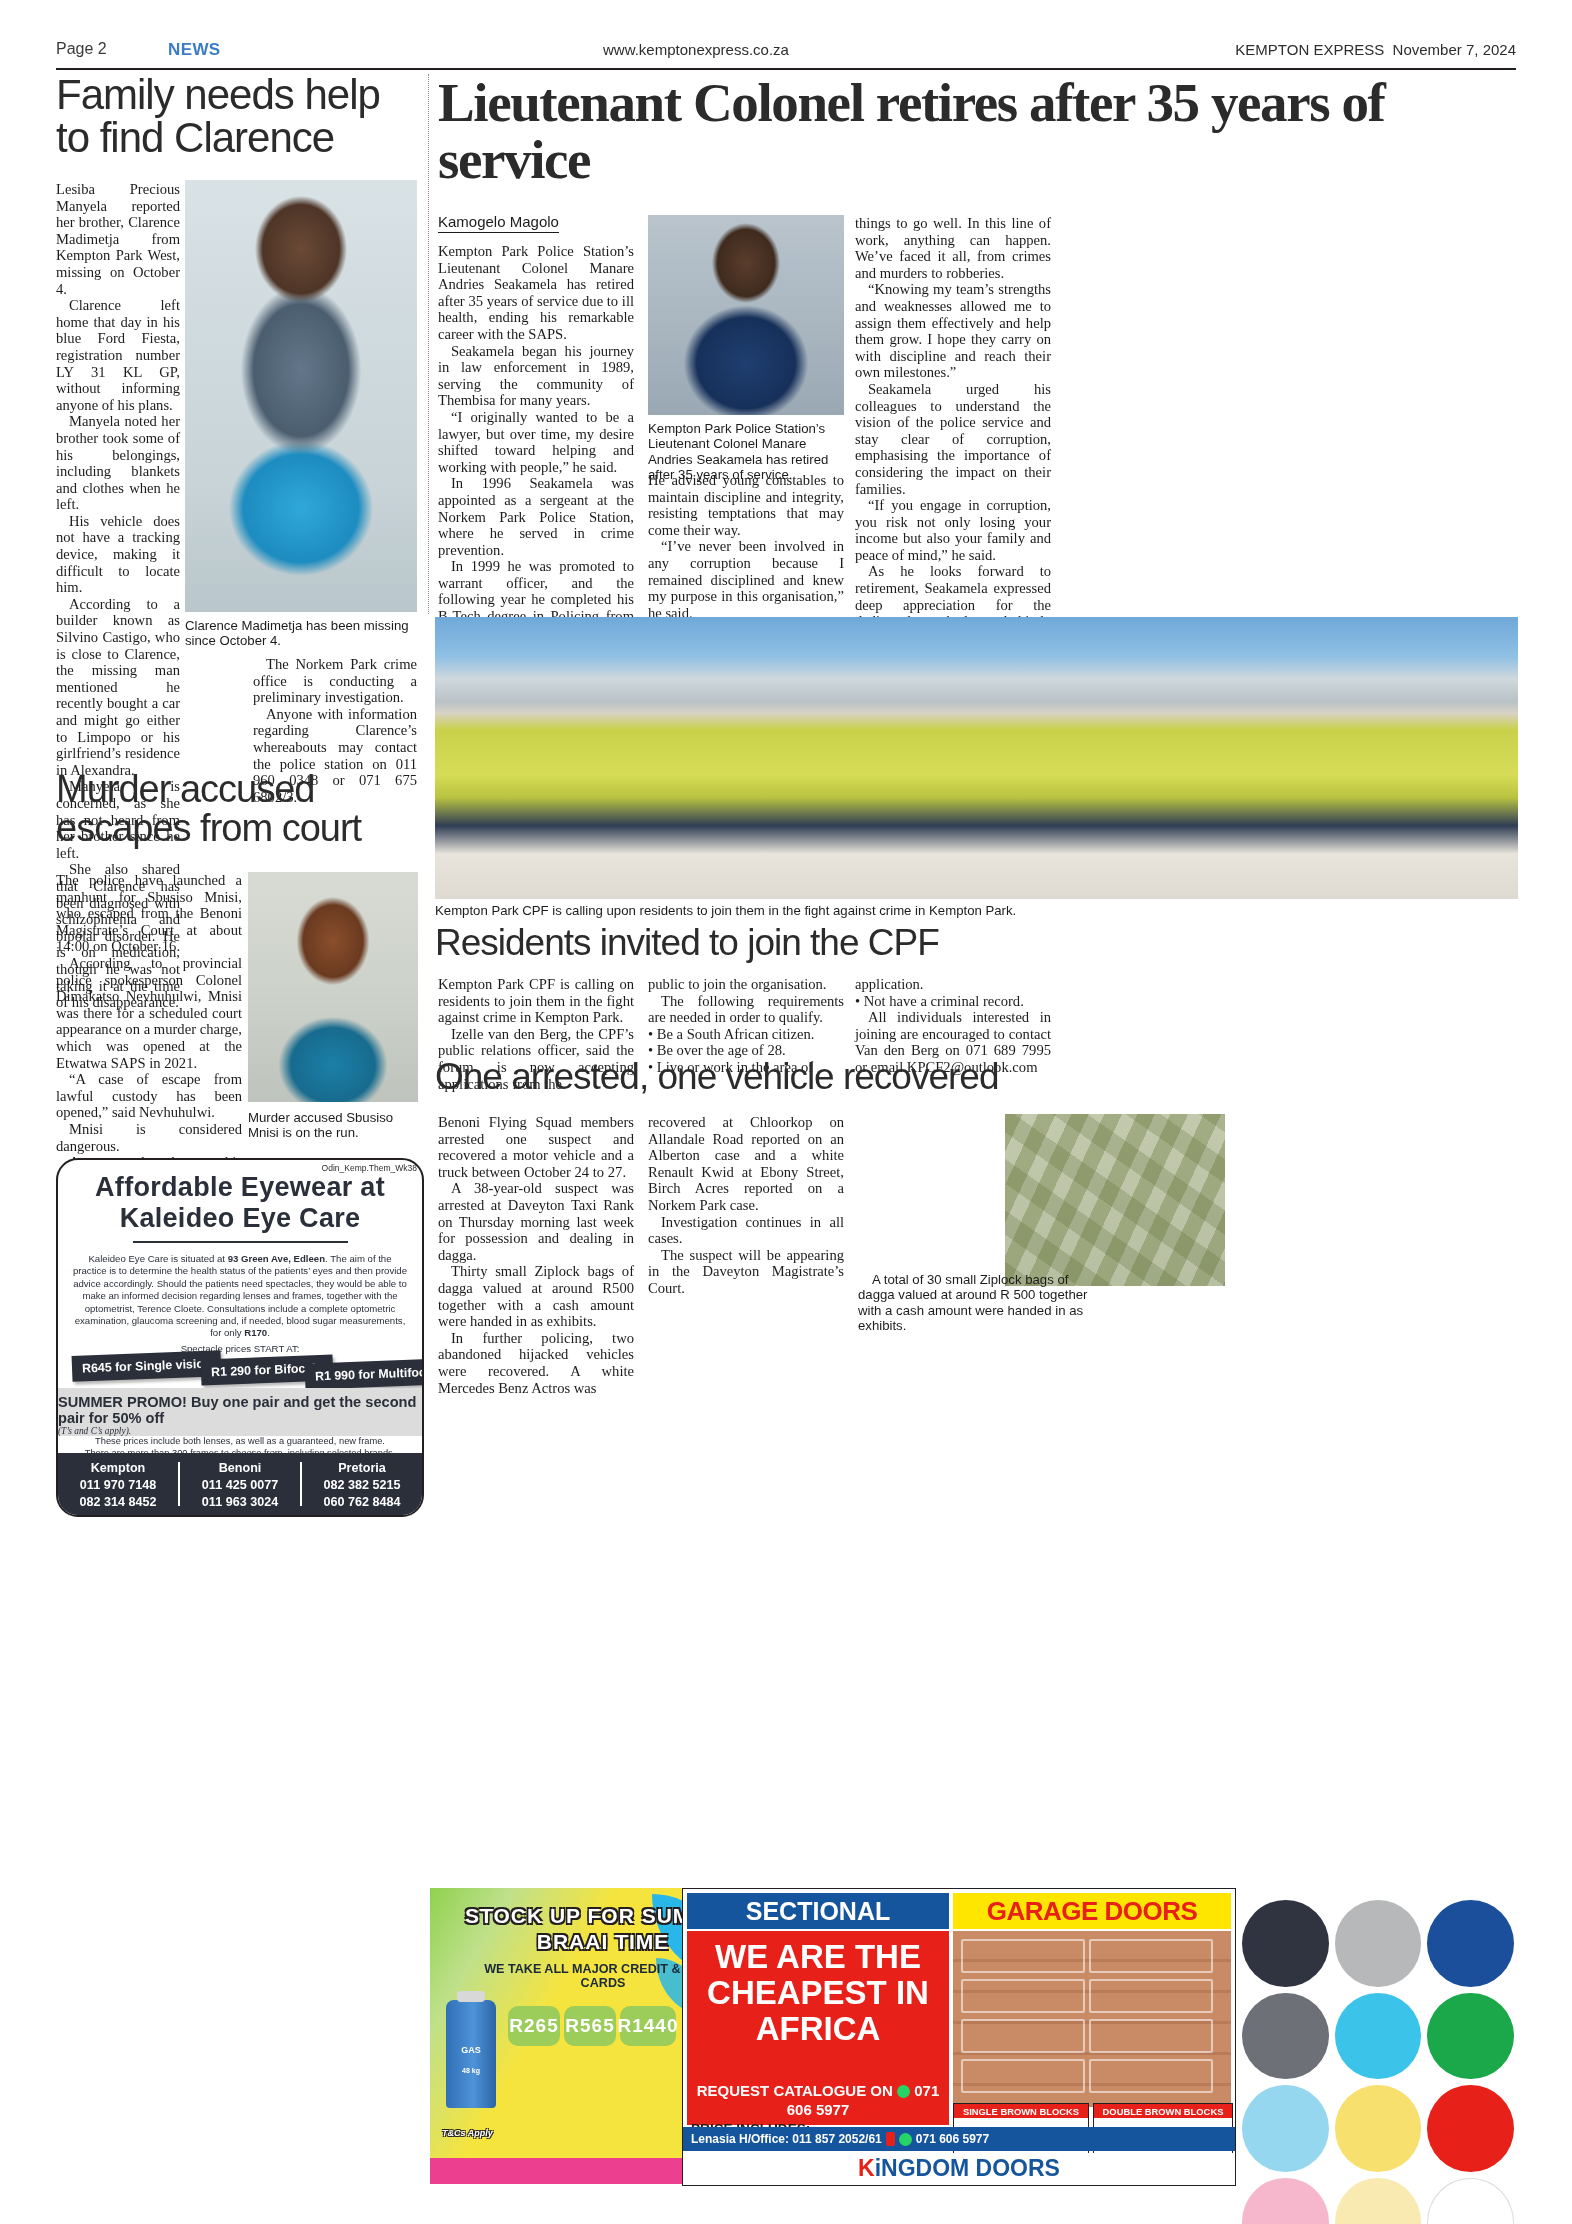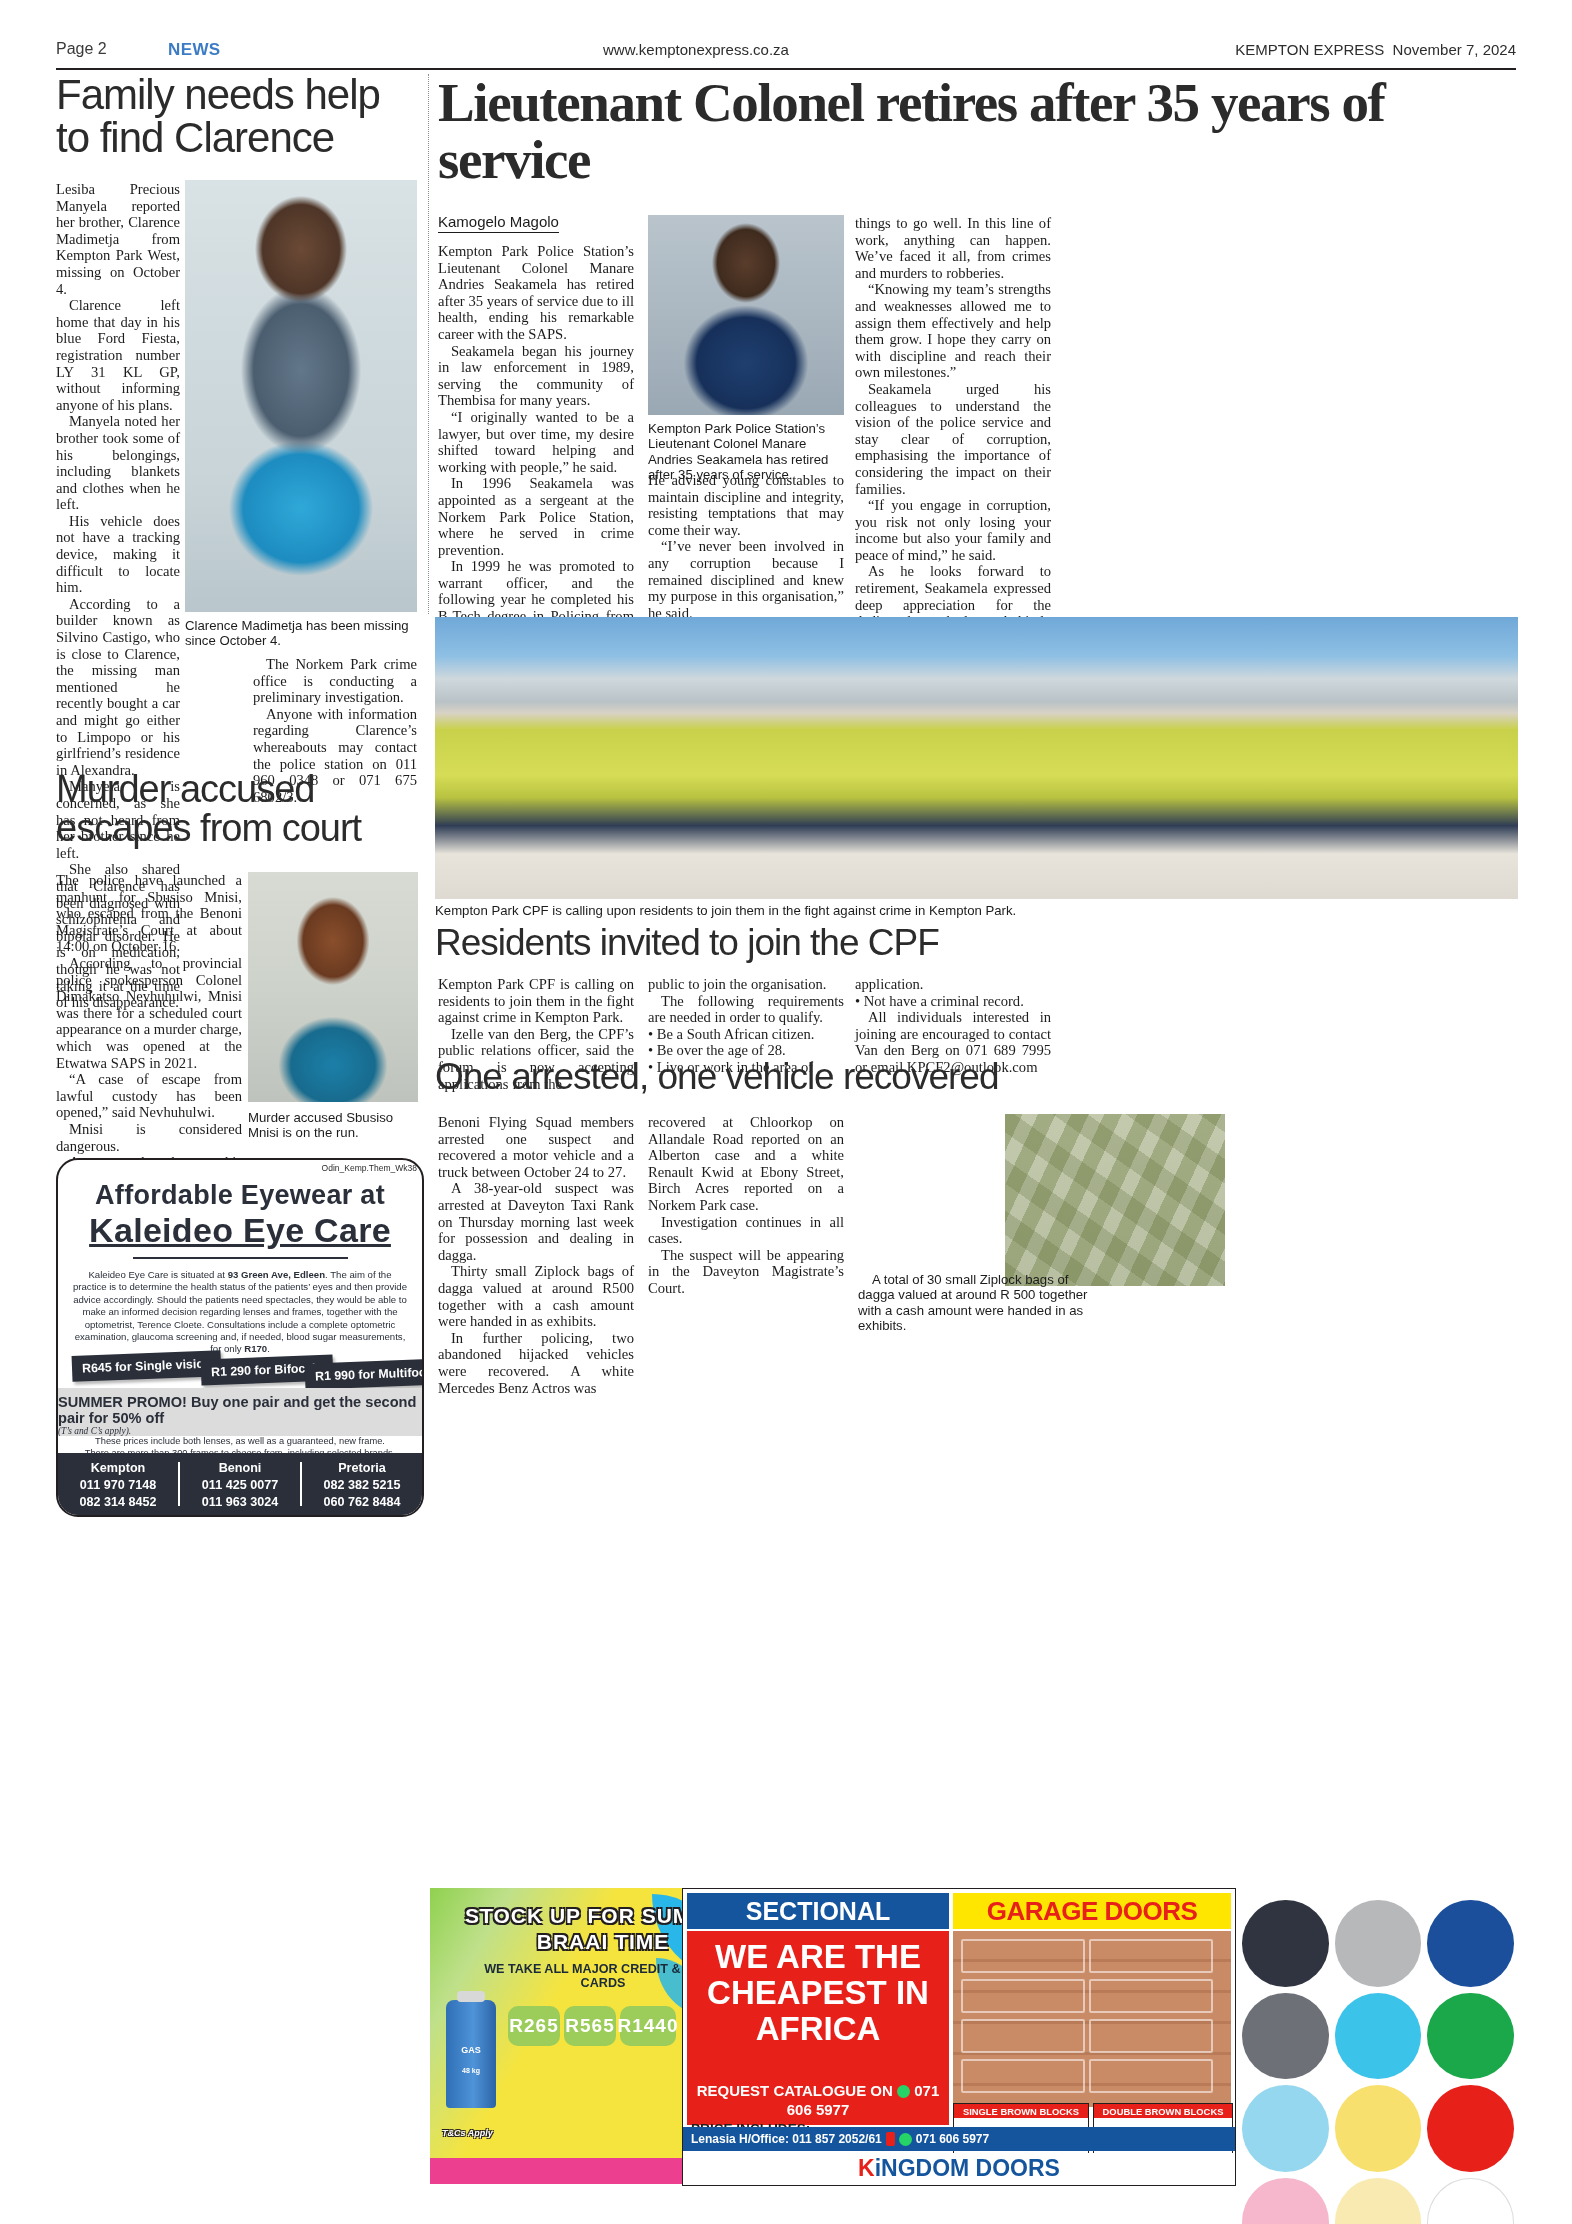--- a/index.html
+++ b/index.html
@@ -44,21 +44,21 @@
   .ph-dagga{background:
      repeating-linear-gradient(115deg, rgba(120,135,70,.55) 0 16px, rgba(160,170,110,.35) 16px 30px),
      repeating-linear-gradient(35deg, rgba(90,105,55,.35) 0 20px, rgba(190,195,170,.25) 20px 42px),
      linear-gradient(180deg,#dfe2dc 0%,#d2d7cf 50%,#c6ccc4 100%);}
 
   
   .ad-box{position:absolute;background:#fff;border:2px solid #231f20;overflow:hidden;}
   .eye-code{position:absolute;right:5px;top:3px;font-family:"Liberation Sans",sans-serif;font-size:8.5px;color:#2b2b2b;}
   .eye-h1,.eye-h2{font-family:"Liberation Sans",sans-serif;font-weight:bold;color:#2a2f3a;text-align:center;letter-spacing:.3px;}
   .eye-h1{font-size:27px;}
-  .eye-h2{font-size:34px;text-decoration:underline;}
+  .eye-h2{font-size:27px;}
   .eye-divider{height:2px;background:#2a2f3a;margin:7px auto 0;width:215px;}
   .eye-body{font-family:"Liberation Sans",sans-serif;font-size:9.6px;line-height:12.4px;color:#2a2f3a;text-align:center;}
   .eye-body b{font-weight:bold;text-align:right;}
   .eye-start{font-family:"Liberation Sans",sans-serif;font-size:9.6px;color:#2a2f3a;text-align:center;margin-top:3px;}
   .tag{position:absolute;background:#2a2f3a;color:#fff;font-family:"Liberation Sans",sans-serif;font-weight:bold;font-size:12.4px;padding:6px 10px;white-space:nowrap;box-shadow:2px 3px 3px rgba(0,0,0,.28);}
   .promo-band{position:absolute;left:0;right:0;background:#dcdcdc;text-align:left;}
   .promo-t{font-family:"Liberation Sans",sans-serif;font-weight:bold;font-size:14.6px;color:#2a2f3a;}
   .promo-s{font-family:"Liberation Serif",serif;font-style:italic;font-size:9.4px;color:#2a2f3a;}
   .eye-fine{font-family:"Liberation Sans",sans-serif;font-size:9.3px;line-height:11.6px;color:#2a2f3a;text-align:center;}
   .eye-foot{position:absolute;left:0;right:0;background:#2a2f3a;color:#fff;display:flex;}
@@ -224,21 +224,21 @@
     <p class="first">recovered at Chloorkop on Allandale Road reported on an Alberton case and a white Renault Kwid at Ebony Street, Birch Acres reported on a Norkem Park case.</p>
     <p>Investigation continues in all cases.</p>
     <p>The suspect will be appearing in the Daveyton Magistrate’s Court.</p>
   </div>
 
   <div class="photo ph-dagga" style="left:1005px;top:1114px;width:220px;height:172px;"></div>
   <div class="caption" style="position:absolute;left:858px;top:1272px;width:230px;text-indent:14px;">A total of 30 small Ziplock bags of dagga valued at around R 500 together with a cash amount were handed in as exhibits.</div>
 
   <div class="ad-box" style="left:56px;top:1158px;width:364px;height:355px;border-radius:22px;">
     <div class="eye-code">Odin_Kemp.Them_Wk38</div>
-    <div class="eye-h1" style="margin-top:20px;">Affordable Eyewear at</div>
+    <div class="eye-h1" style="margin-top:12px;">Affordable Eyewear at</div>
     <div class="eye-h2">Kaleideo Eye Care</div>
     <div class="eye-divider"></div>
     <div class="eye-body" style="margin:10px 14px 0;">Kaleideo Eye Care is situated at <b>93 Green Ave, Edleen</b>. The aim of the practice is to determine the health status of the patients’ eyes and then provide advice accordingly. Should the patients need spectacles, they would be able to make an informed decision regarding lenses and frames, together with the optometrist, Terence Cloete. Consultations include a complete optometric examination, glaucoma screening and, if needed, blood sugar measurements, for only <b>R170</b>.</div>
     <div class="eye-start">Spectacle prices START AT:</div>
 
     <div class="tag" style="left:14px;top:193px;transform:rotate(-2.2deg);">R645 for Single vision</div>
     <div class="tag" style="left:143px;top:197px;transform:rotate(-2.2deg);">R1 290 for Bifocals</div>
     <div class="tag" style="left:247px;top:201px;transform:rotate(-2.2deg);">R1 990 for Multifocals</div>
 
     <div class="promo-band" style="top:228px;height:42px;padding-top:6px;">

